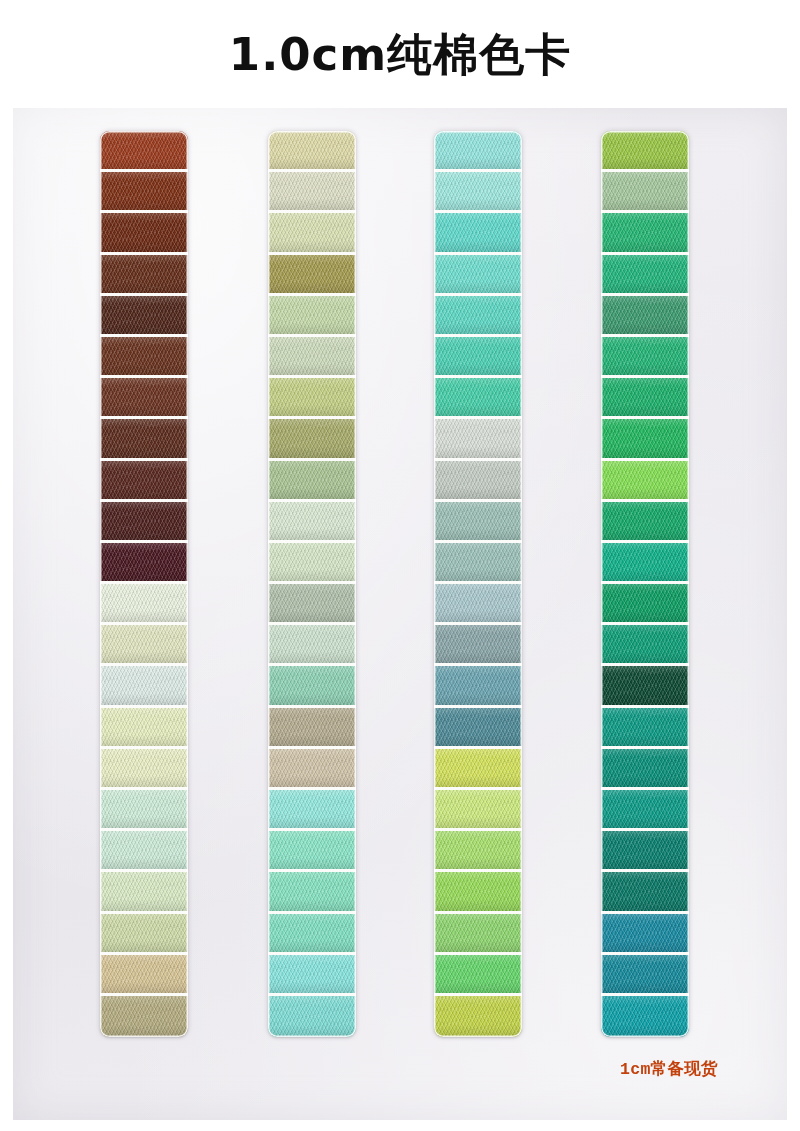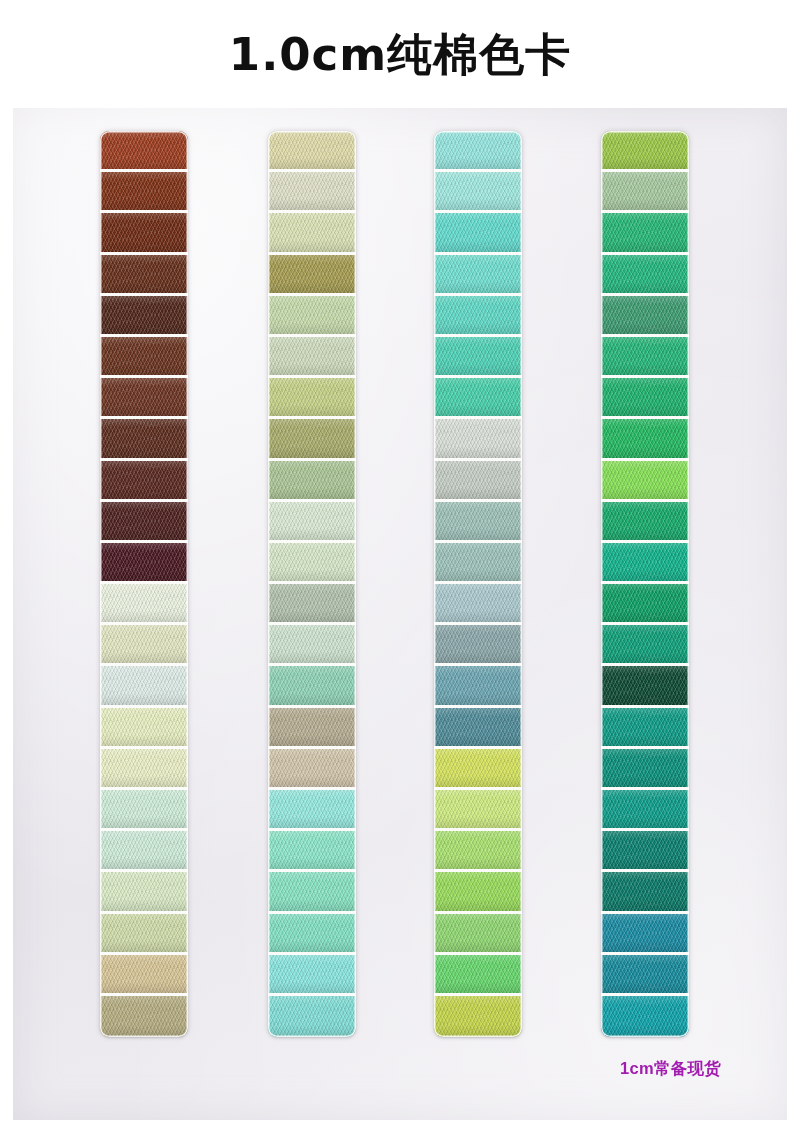--- a/index.html
+++ b/index.html
@@ -129,22 +129,22 @@
       rgba(0,0,0,0.10) 100%);
   }
 
   
   #footer-note {
     position: absolute;
     left: 620px;
     top: 1058px;
     font-size: 16.5px;
     font-weight: bold;
-    color: #a21caf;
-    font-family: Liberation Sans, sans-serif;
+    color: #c2410c;
+    font-family: Liberation Mono, monospace;
     letter-spacing: 0.3px;
     white-space: nowrap;
   }
 </style>
 </head>
 <body>
 
 <div id="page">
 
   <div id="title-bar">

